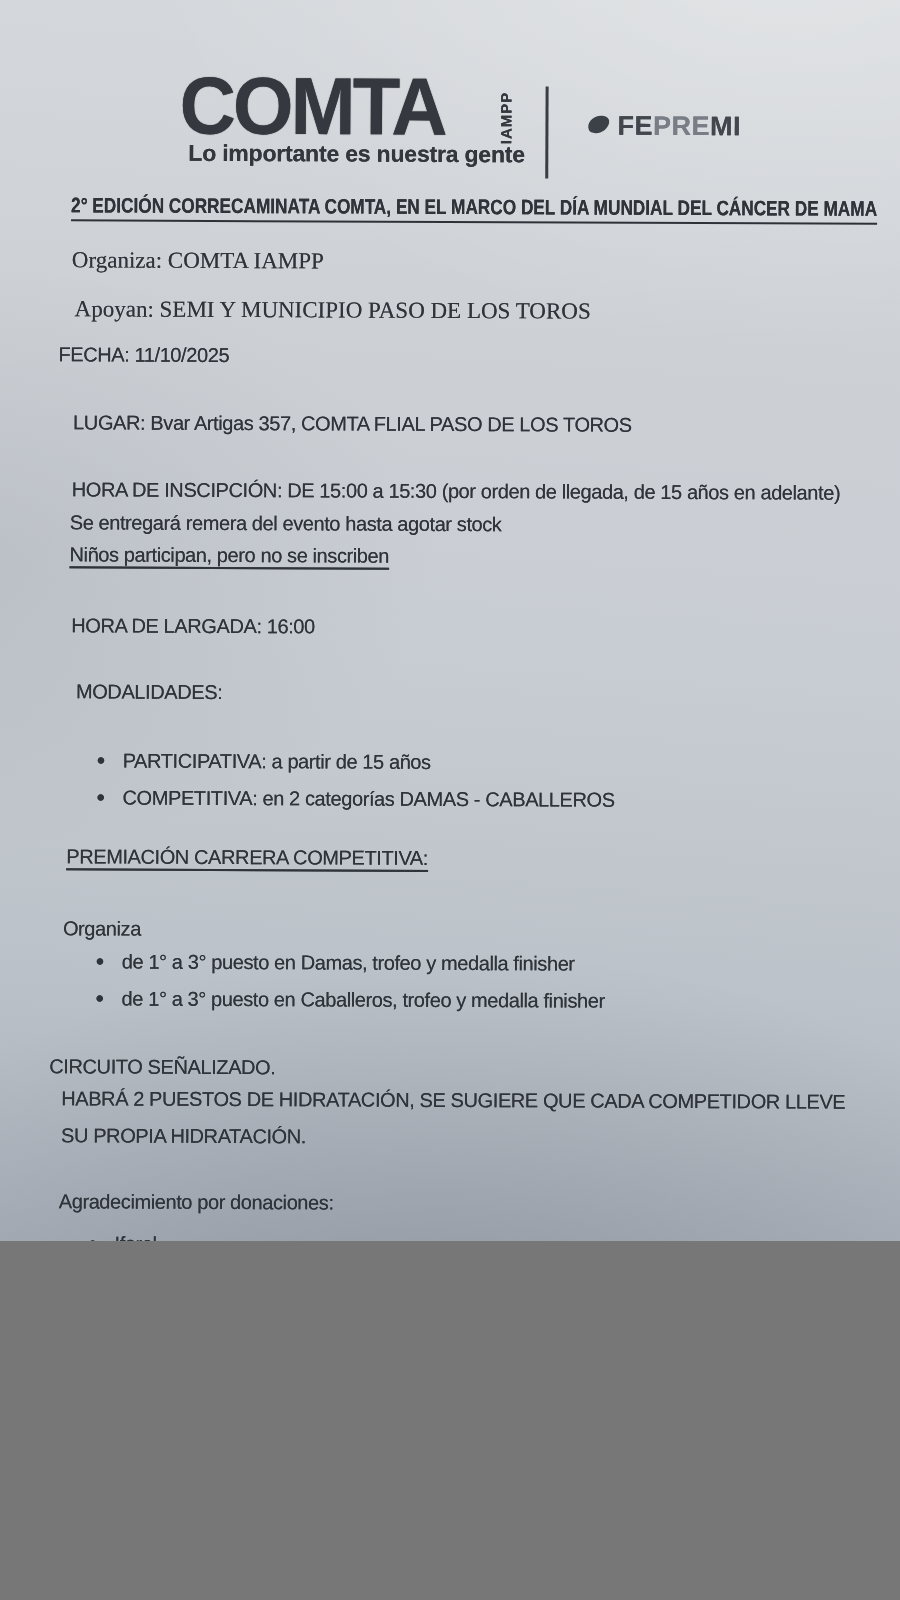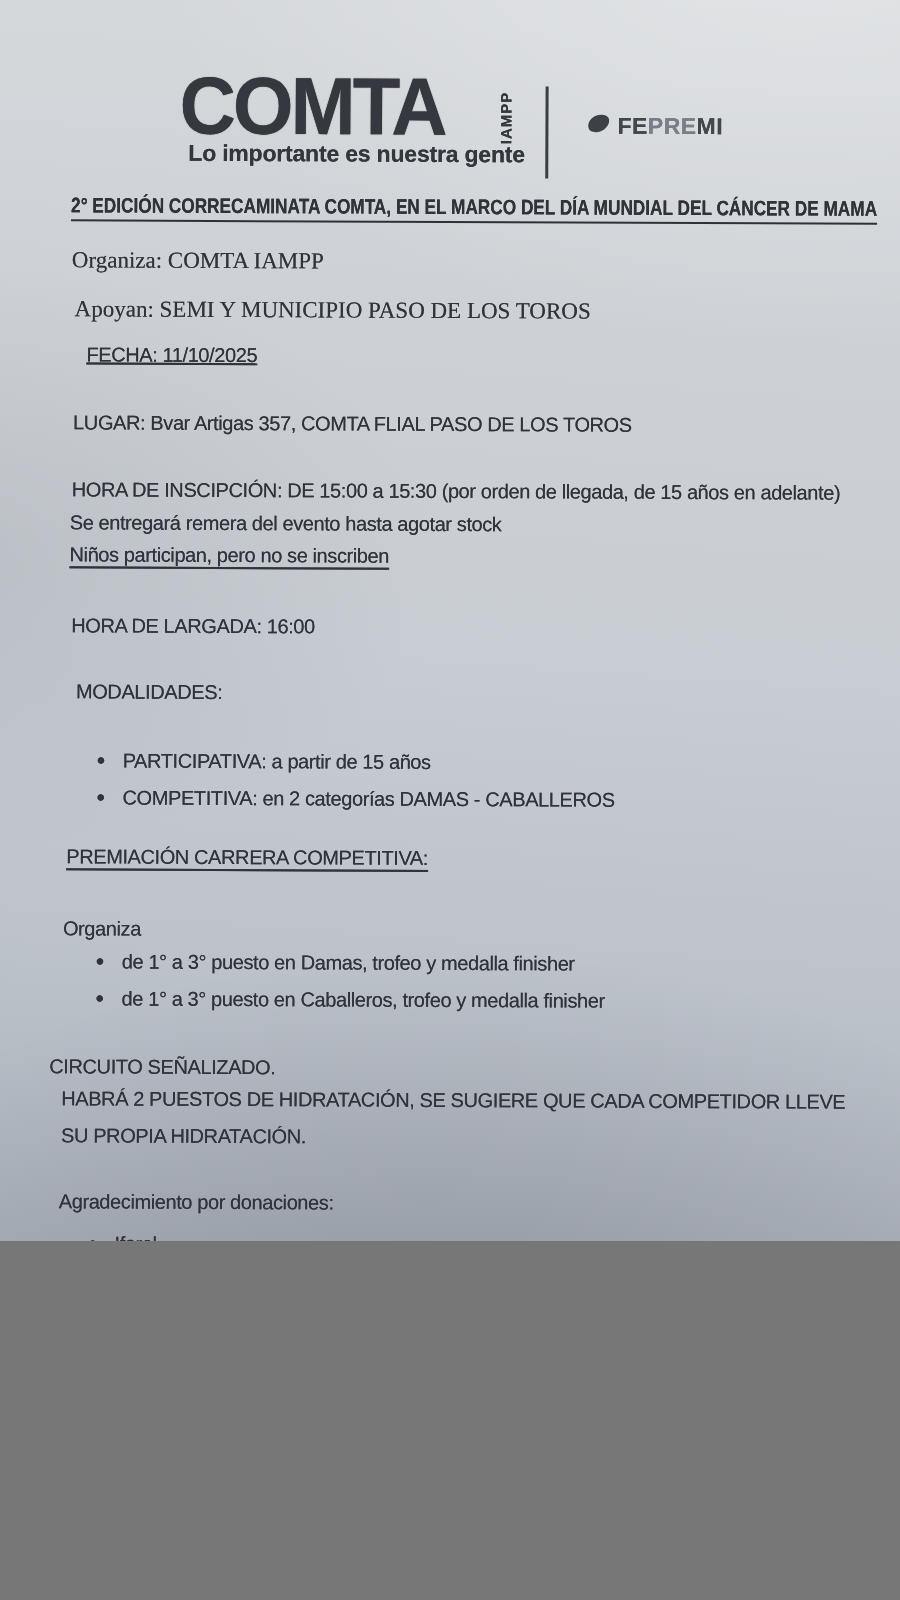--- a/index.html
+++ b/index.html
@@ -29,21 +29,21 @@
     text-shadow:0 0 0.5px #35393f; white-space:nowrap;
   }
   .tagline {
     position:absolute; left:189px; top:141px;
     font-size:23px; font-weight:bold; letter-spacing:-0.2px; color:#34383e;
     text-shadow:0 0 0.6px #34383e; white-space:nowrap;
   }
   .divider { position:absolute; left:546px; top:86px; width:3px; height:92px; background:#3a3e44; }
   .partner { position:absolute; left:585px; top:110px; display:flex; align-items:center; }
   .partner svg { width:30px; height:30px; margin-right:3px; }
-  .partner .ptxt { font-size:23px; font-weight:bold; letter-spacing:0.5px; white-space:nowrap; }
+  .partner .ptxt { font-size:27px; font-weight:bold; letter-spacing:0.5px; white-space:nowrap; }
   .p-dark { color:#42464d; text-shadow:0 0 0.6px #42464d; }
   .p-mid  { color:#787d86; text-shadow:0 0 0.5px #787d86; }
 
   
   .line {
     position:absolute; font-size:20px; line-height:1; letter-spacing:-0.4px;
     color:#2f333a; text-shadow:0 0 0.5px rgba(47,51,58,0.85); white-space:nowrap;
   }
   .serif {
     font-family:"Liberation Serif","DejaVu Serif",serif;
@@ -82,21 +82,21 @@
       <svg viewBox="0 0 24 24" aria-hidden="true">
         <path d="M3.5 14.5 C1.5 9, 6.5 3, 14 3.2 C18.5 3.4, 20.5 6, 19.6 9.5 C18.4 14.2, 13.5 17.5, 8.8 17.2 C6 17, 4.2 16.2, 3.5 14.5 Z" fill="#3c4047"></path>
       </svg>
       <span class="ptxt"><span class="p-dark">FE</span><span class="p-mid">PRE</span><span class="p-dark">MI</span></span>
     </div>
 
     <div class="line doc-title" style="left:72px; top:196px;">2° EDICIÓN CORRECAMINATA COMTA, EN EL MARCO DEL DÍA MUNDIAL DEL CÁNCER DE MAMA</div>
 
     <div class="line serif" style="left:73px; top:250px;">Organiza: COMTA IAMPP</div>
     <div class="line serif" style="left:76px; top:299px;">Apoyan: SEMI Y MUNICIPIO PASO DE LOS TOROS</div>
-    <div class="line" style="left:88px; top:346px;text-decoration:underline;">FECHA: 11/10/2025</div>
+    <div class="line" style="left:60px; top:346px;">FECHA: 11/10/2025</div>
     <div class="line" style="left:75px; top:414px;">LUGAR: Bvar Artigas 357, COMTA FLIAL PASO DE LOS TOROS</div>
 
     <div class="line" style="left:74px; top:481px;">HORA DE INSCIPCIÓN: DE 15:00 a 15:30 (por orden de llegada, de 15 años en adelante)</div>
     <div class="line" style="left:72px; top:514px;">Se entregará remera del evento hasta agotar stock</div>
     <div class="line underlined" style="left:72px; top:546px;">Niños participan, pero no se inscriben</div>
 
     <div class="line" style="left:74px; top:617px;">HORA DE LARGADA: 16:00</div>
 
     <div class="line" style="left:79px; top:683px;">MODALIDADES:</div>
     <div class="blist" style="top:747px;">

